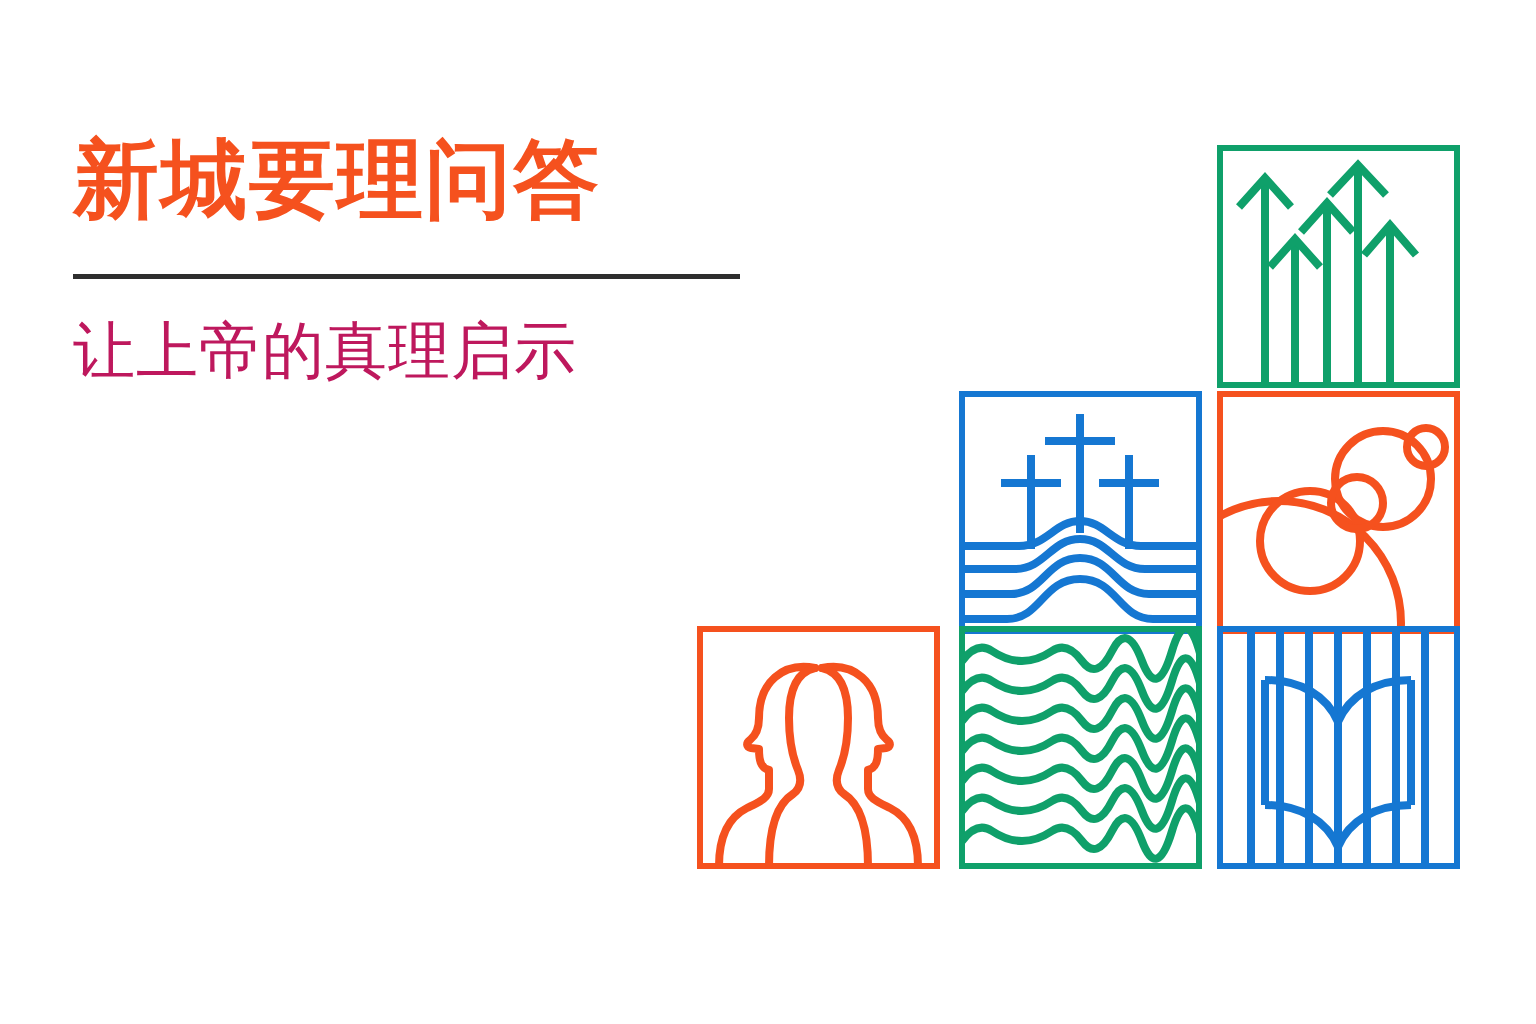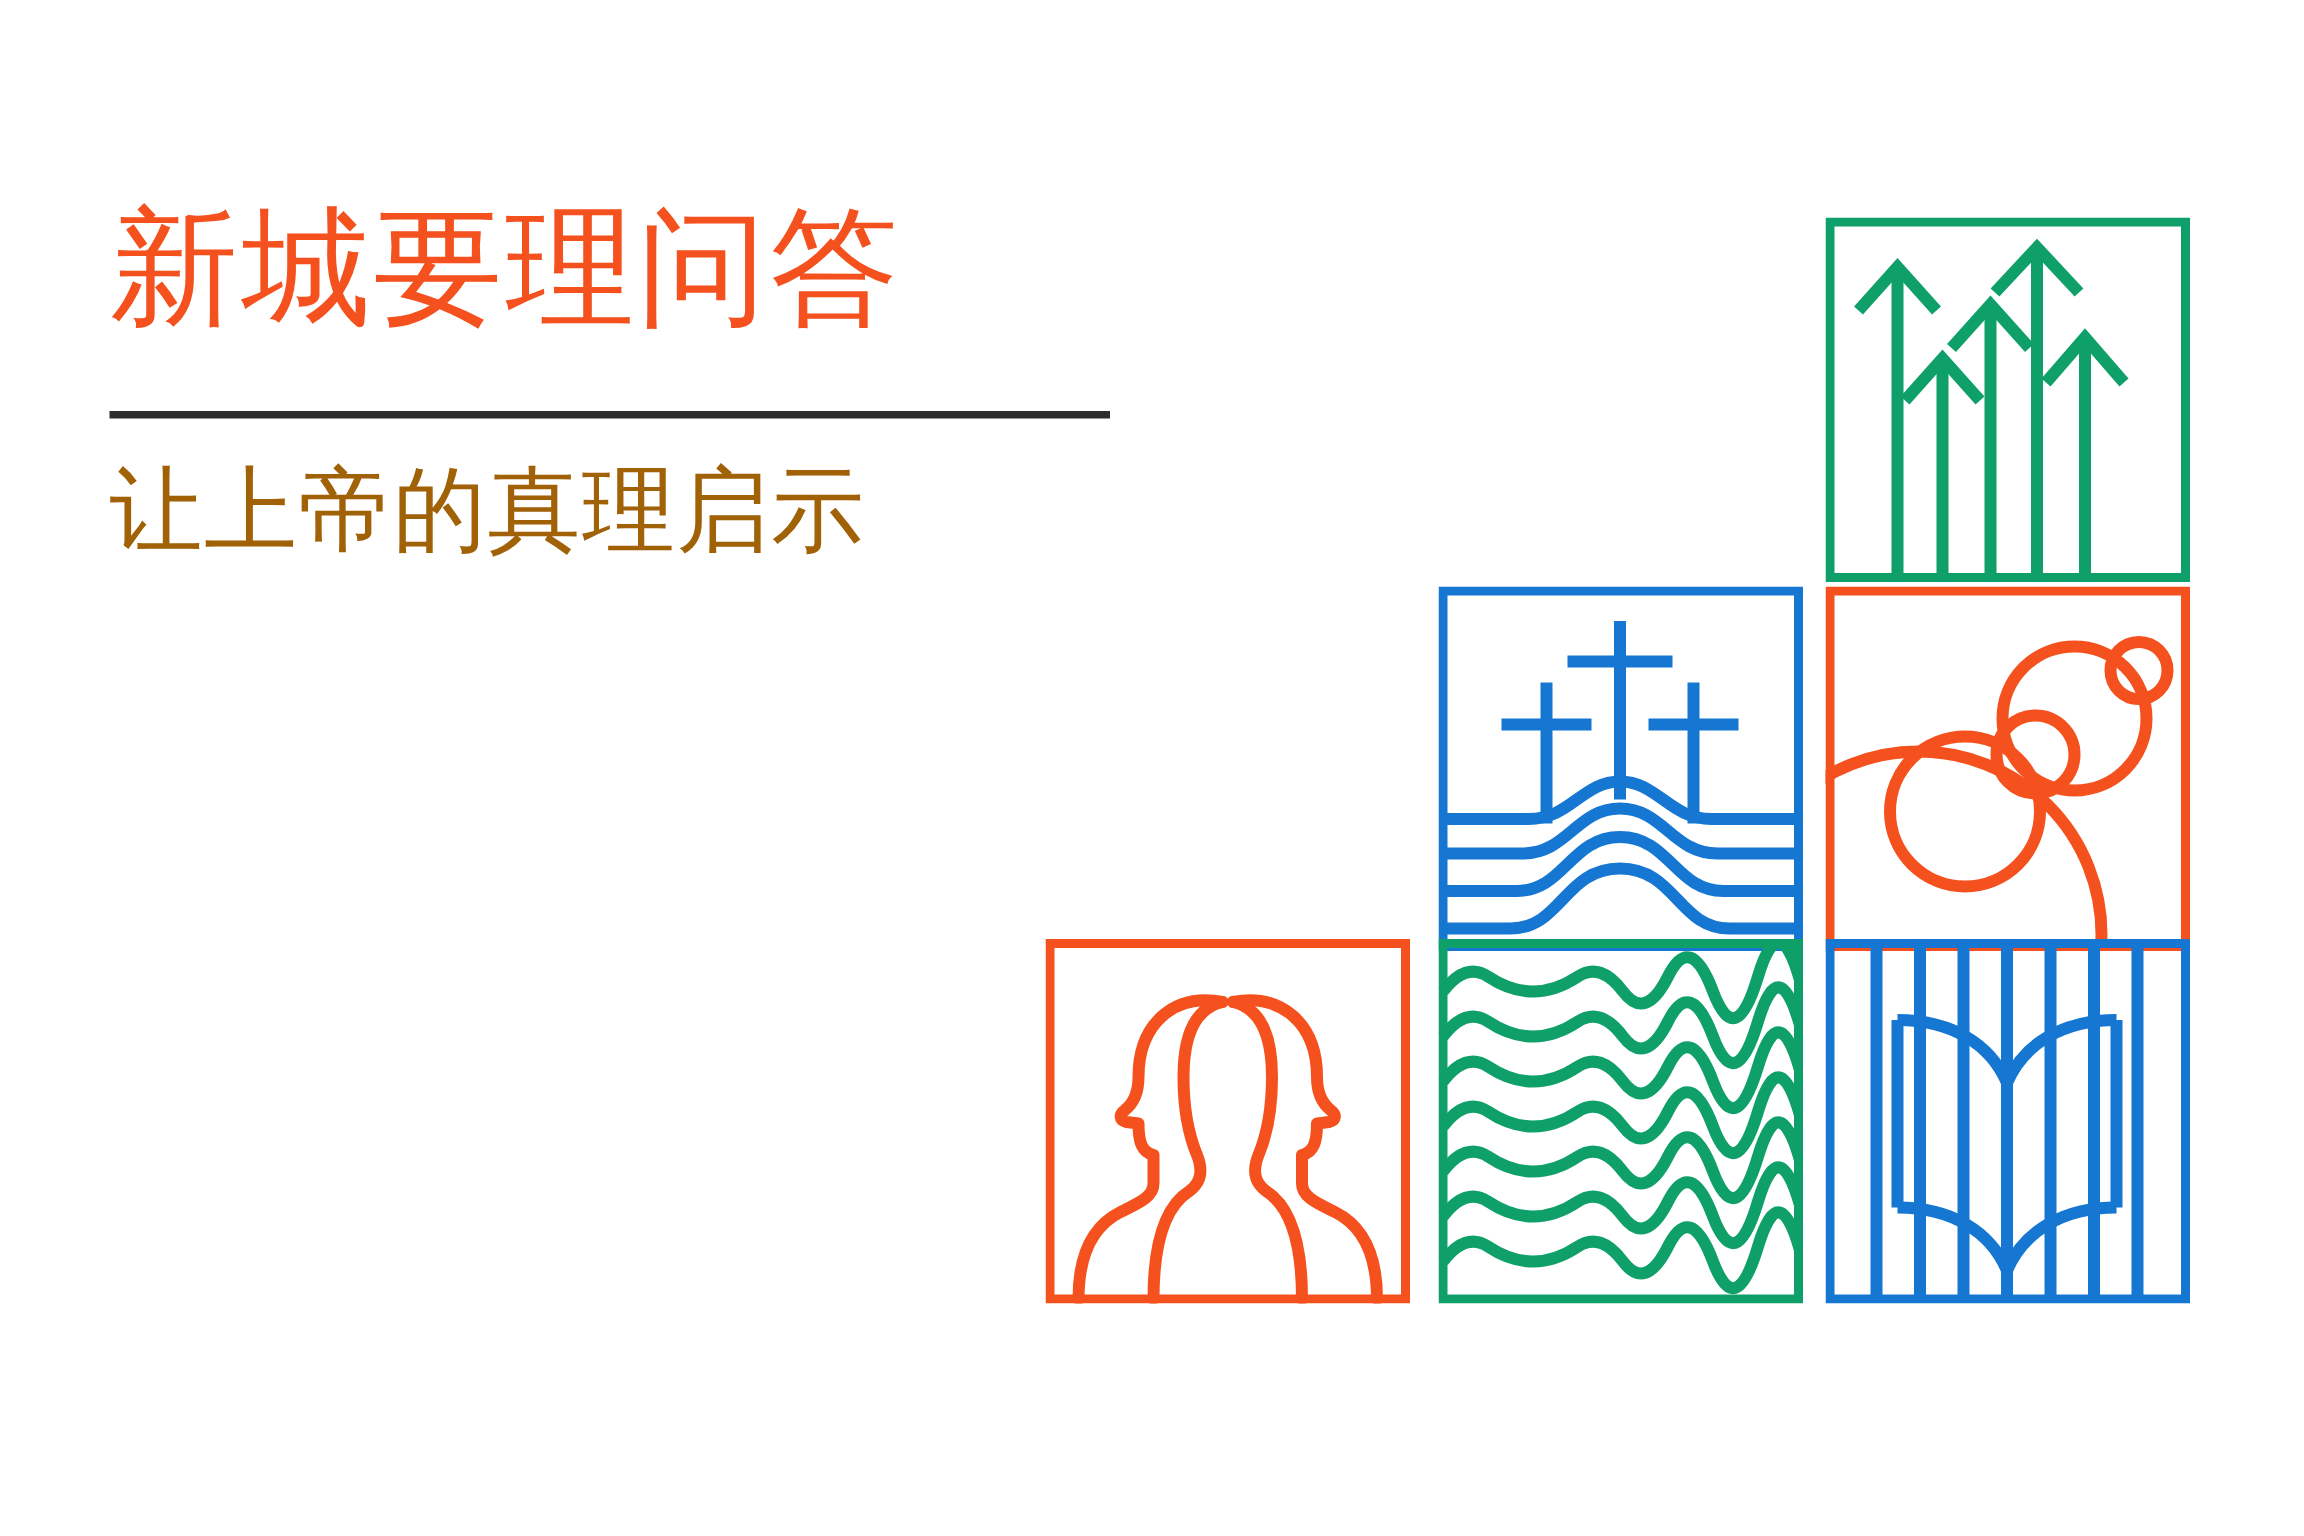--- a/index.html
+++ b/index.html
@@ -26,38 +26,38 @@
   
   .text-block {
     position: absolute;
     left: 73px;
     top: 136px;
     width: 700px;
   }
   .main-title {
     font-size: 86px;
     line-height: 1.0;
-    font-weight: 400;
+    font-weight: 700;
     color: #F5511E;
     letter-spacing: 2px;
     white-space: nowrap;
     font-family: "DejaVu Sans", "Liberation Sans", sans-serif;
   }
   .rule {
     width: 667px;
     height: 5px;
     background: #2E2E2E;
     margin-top: 52px;
   }
   .subtitle {
-    margin-top: 17px;
+    margin-top: 28px;
     font-size: 62px;
     line-height: 1.43;
     font-weight: 500;
-    color: #a16207;
+    color: #be185d;
     letter-spacing: 1px;
     font-family: "DejaVu Sans", "Liberation Sans", sans-serif;
   }
   .subtitle-line { display: block; white-space: nowrap; }
 
   
   .tiles {
     position: absolute;
     left: 0;
     top: 0;

